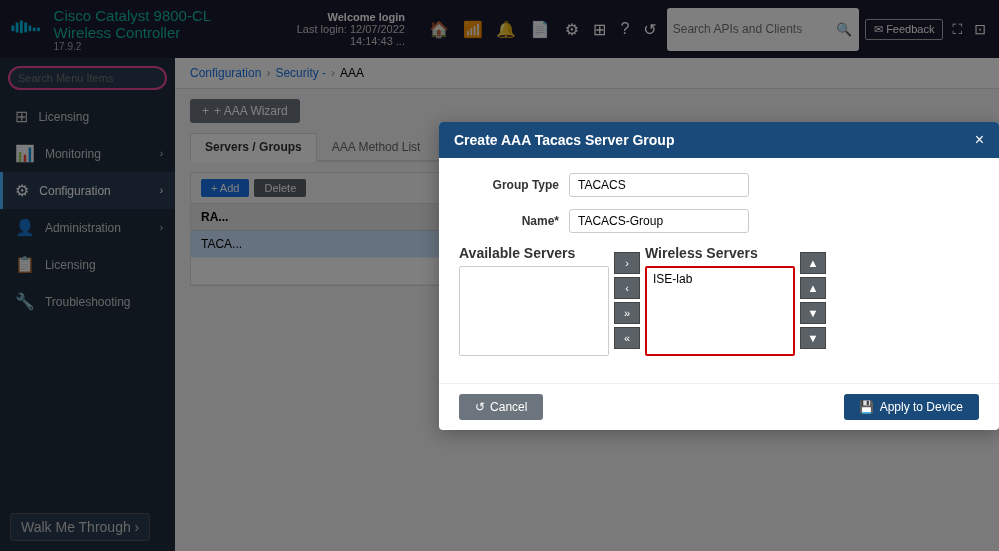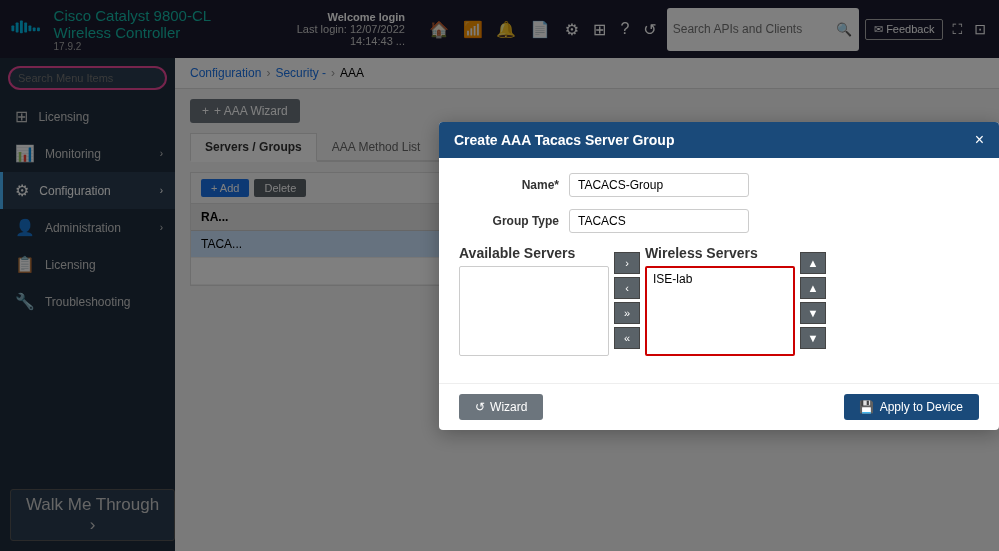--- a/index.html
+++ b/index.html
@@ -122,21 +122,21 @@
     .nav-label { font-size: 12px; }
     .walk-through {
       position: absolute;
       bottom: 10px;
       left: 10px;
       background: #2a3d50;
       border: 1px solid #555;
       color: #ccc;
       padding: 5px 10px;
       border-radius: 3px;
-      font-size: 17px;
+      font-size: 14px;
       cursor: pointer;
     }
 
     
     .main-content {
       position: absolute;
       left: 175px;
       top: 58px;
       right: 0;
       bottom: 0;
@@ -535,26 +535,26 @@
 </div>
 
 <div class="modal-overlay">
   <div class="modal">
     <div class="modal-header">
       <span class="modal-header-title">Create AAA Tacacs Server Group</span>
       <button class="modal-close">×</button>
     </div>
     <div class="modal-body">
       <div class="form-row">
+        <label class="form-label">Group Type</label>
+        <input class="form-input" type="text" value="TACACS" style="">
+      </div>
+      <div class="form-row">
         <label class="form-label">Name*</label>
         <input class="form-input" type="text" value="TACACS-Group" style="">
-      </div>
-      <div class="form-row">
-        <label class="form-label">Group Type</label>
-        <input class="form-input" type="text" value="TACACS" style="">
       </div>
 
       <div class="servers-section">
         <div class="server-box-container">
           <div class="server-box-label">Available Servers</div>
           <select class="server-listbox" multiple="">
           </select>
         </div>
 
         <div class="transfer-btns">
@@ -575,21 +575,21 @@
           <button class="sort-btn">▲</button>
           <button class="sort-btn">▲</button>
           <button class="sort-btn">▼</button>
           <button class="sort-btn">▼</button>
         </div>
       </div>
     </div>
     <div class="modal-footer">
       <button class="cancel-btn">
         <span>↺</span>
-        <span>Wizard</span>
+        <span>Cancel</span>
       </button>
       <button class="apply-btn">
         <span>💾</span>
         <span>Apply to Device</span>
       </button>
     </div>
   </div>
 </div>
 
 </body></html>

